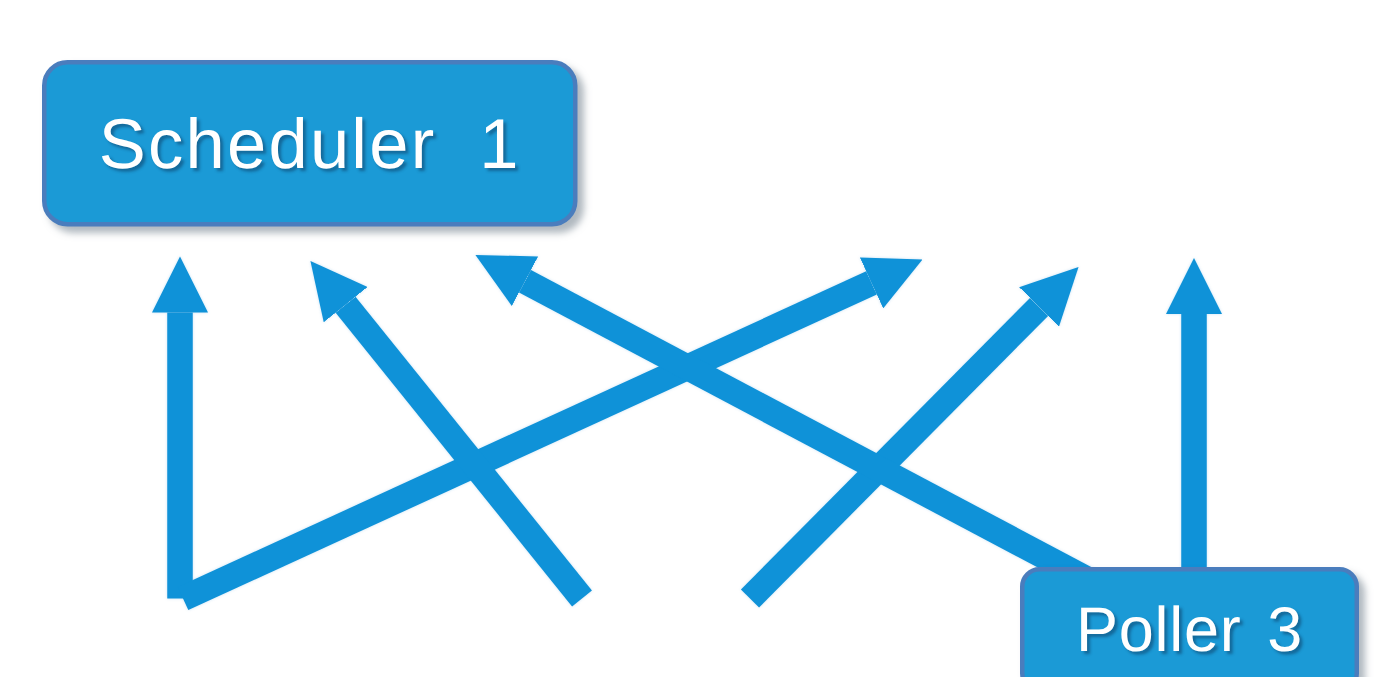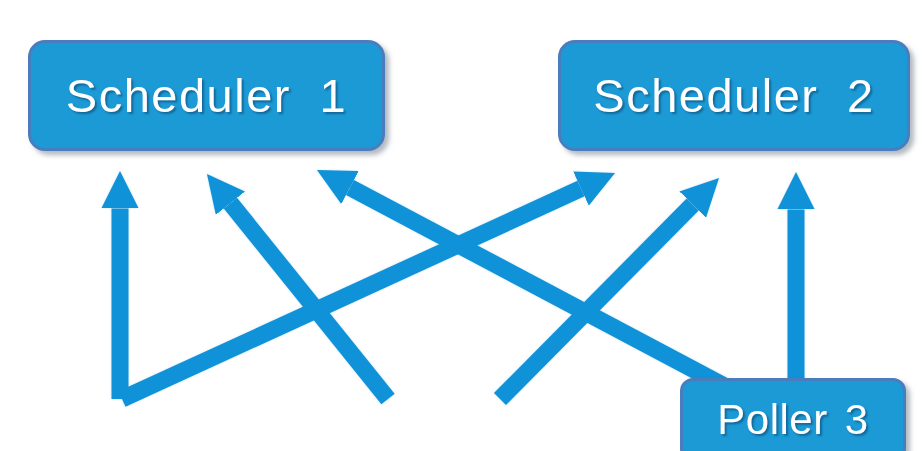--- a/index.html
+++ b/index.html
@@ -75,23 +75,20 @@
         <line x1="500" y1="366" x2="692.7" y2="171.6" stroke="#0f92d8" stroke-width="17" marker-end="url(#arrowhead)"></line>
         <line x1="749" y1="366" x2="350.0" y2="154.5" stroke="#0f92d8" stroke-width="17" marker-end="url(#arrowhead)"></line>
         <line x1="796" y1="366" x2="796.0" y2="176.4" stroke="#0f92d8" stroke-width="17" marker-end="url(#arrowhead)"></line>
       </g>
   </svg>
 
   <div class="node scheduler" id="node-scheduler-1">
     <span class="label">Scheduler 1</span>
   </div>
 
-  <div class="node scheduler" id="node-scheduler-2">
-    <span class="label">Scheduler 2</span>
-  </div>
 
 
 
   <div class="node poller" id="node-poller-3">
     <span class="label">Poller 3</span>
   </div>
 
 </div>
 
 </body></html>

